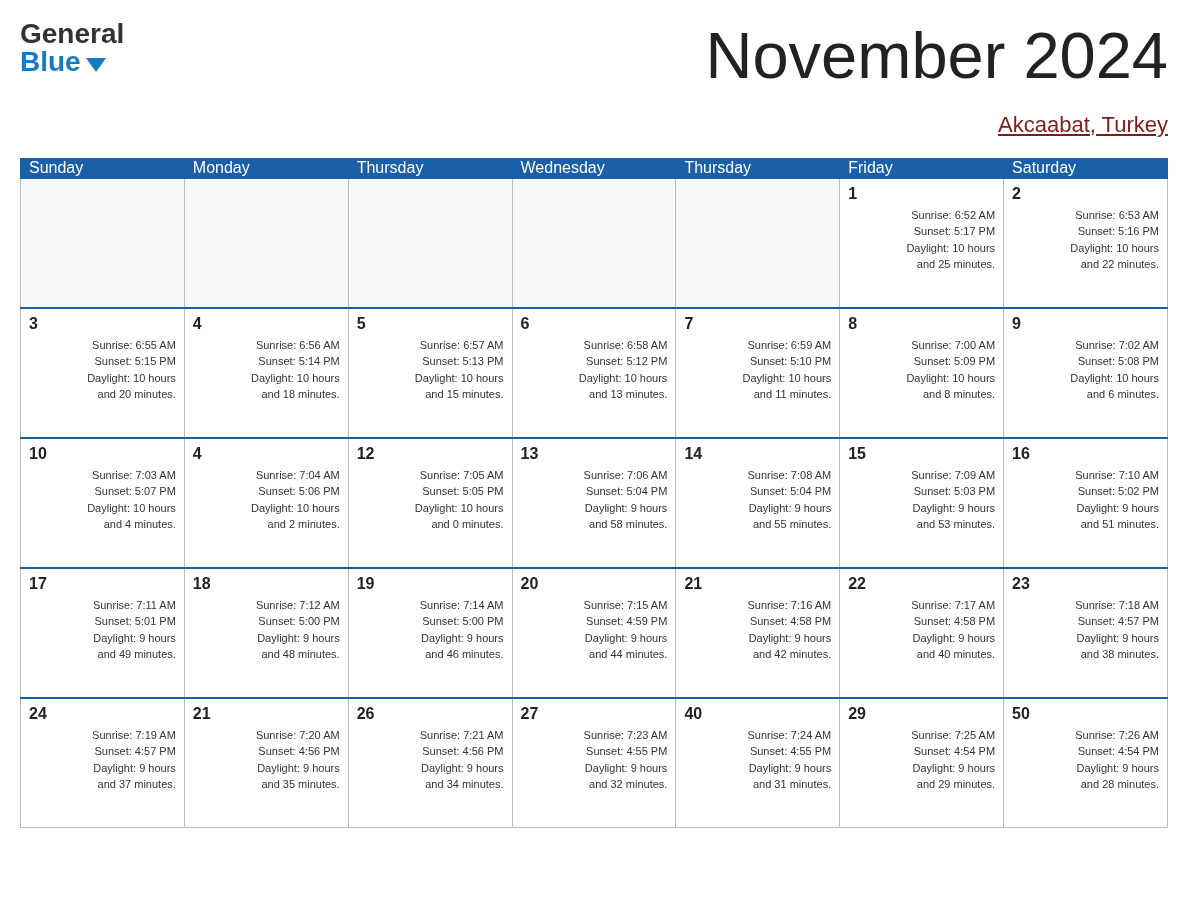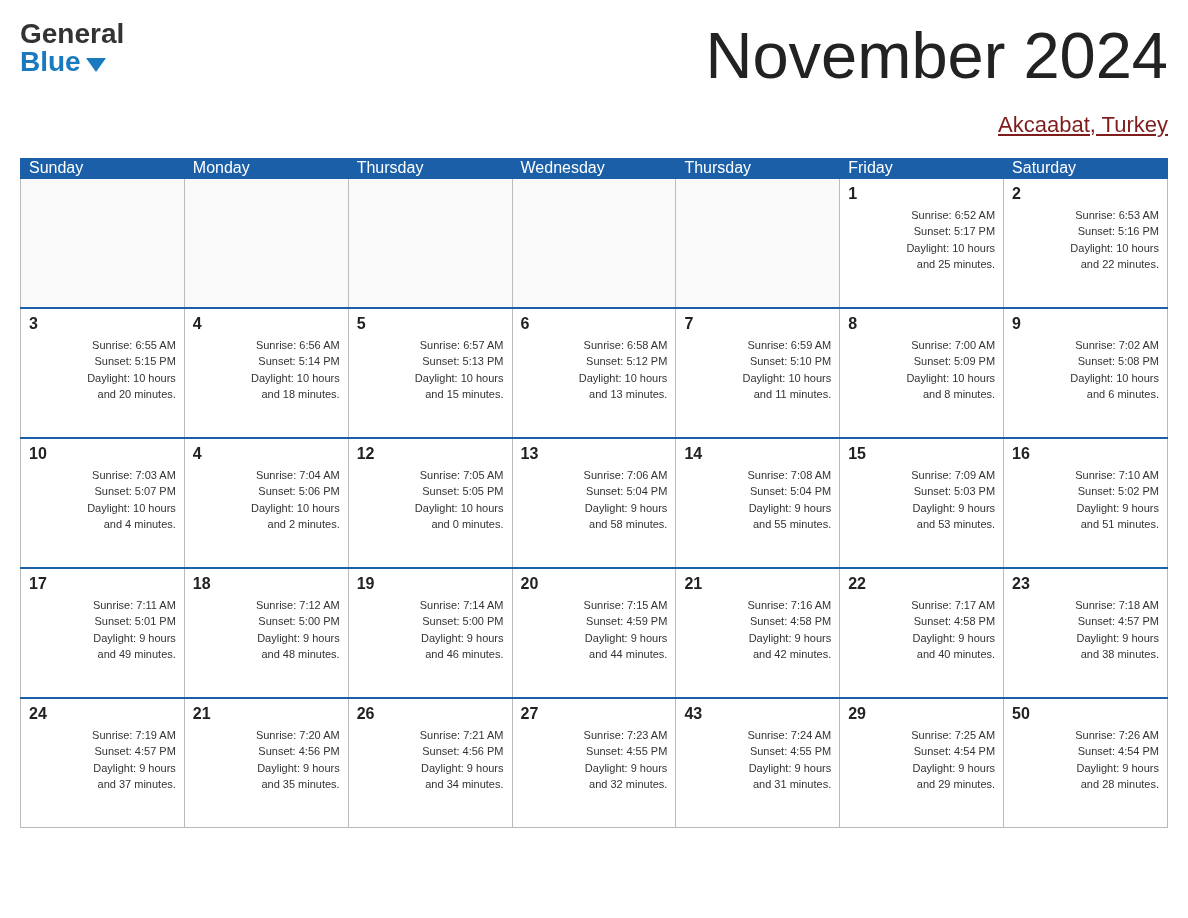--- a/index.html
+++ b/index.html
@@ -244,21 +244,21 @@
         </td>
         <td>
           <span class="day-number">26</span>
           <div class="day-info">Sunrise: 7:21 AM<br>Sunset: 4:56 PM<br>Daylight: 9 hours<br>and 34 minutes.</div>
         </td>
         <td>
           <span class="day-number">27</span>
           <div class="day-info">Sunrise: 7:23 AM<br>Sunset: 4:55 PM<br>Daylight: 9 hours<br>and 32 minutes.</div>
         </td>
         <td>
-          <span class="day-number">43</span>
+          <span class="day-number">40</span>
           <div class="day-info">Sunrise: 7:24 AM<br>Sunset: 4:55 PM<br>Daylight: 9 hours<br>and 31 minutes.</div>
         </td>
         <td>
           <span class="day-number">29</span>
           <div class="day-info">Sunrise: 7:25 AM<br>Sunset: 4:54 PM<br>Daylight: 9 hours<br>and 29 minutes.</div>
         </td>
         <td>
           <span class="day-number">50</span>
           <div class="day-info">Sunrise: 7:26 AM<br>Sunset: 4:54 PM<br>Daylight: 9 hours<br>and 28 minutes.</div>
         </td>

